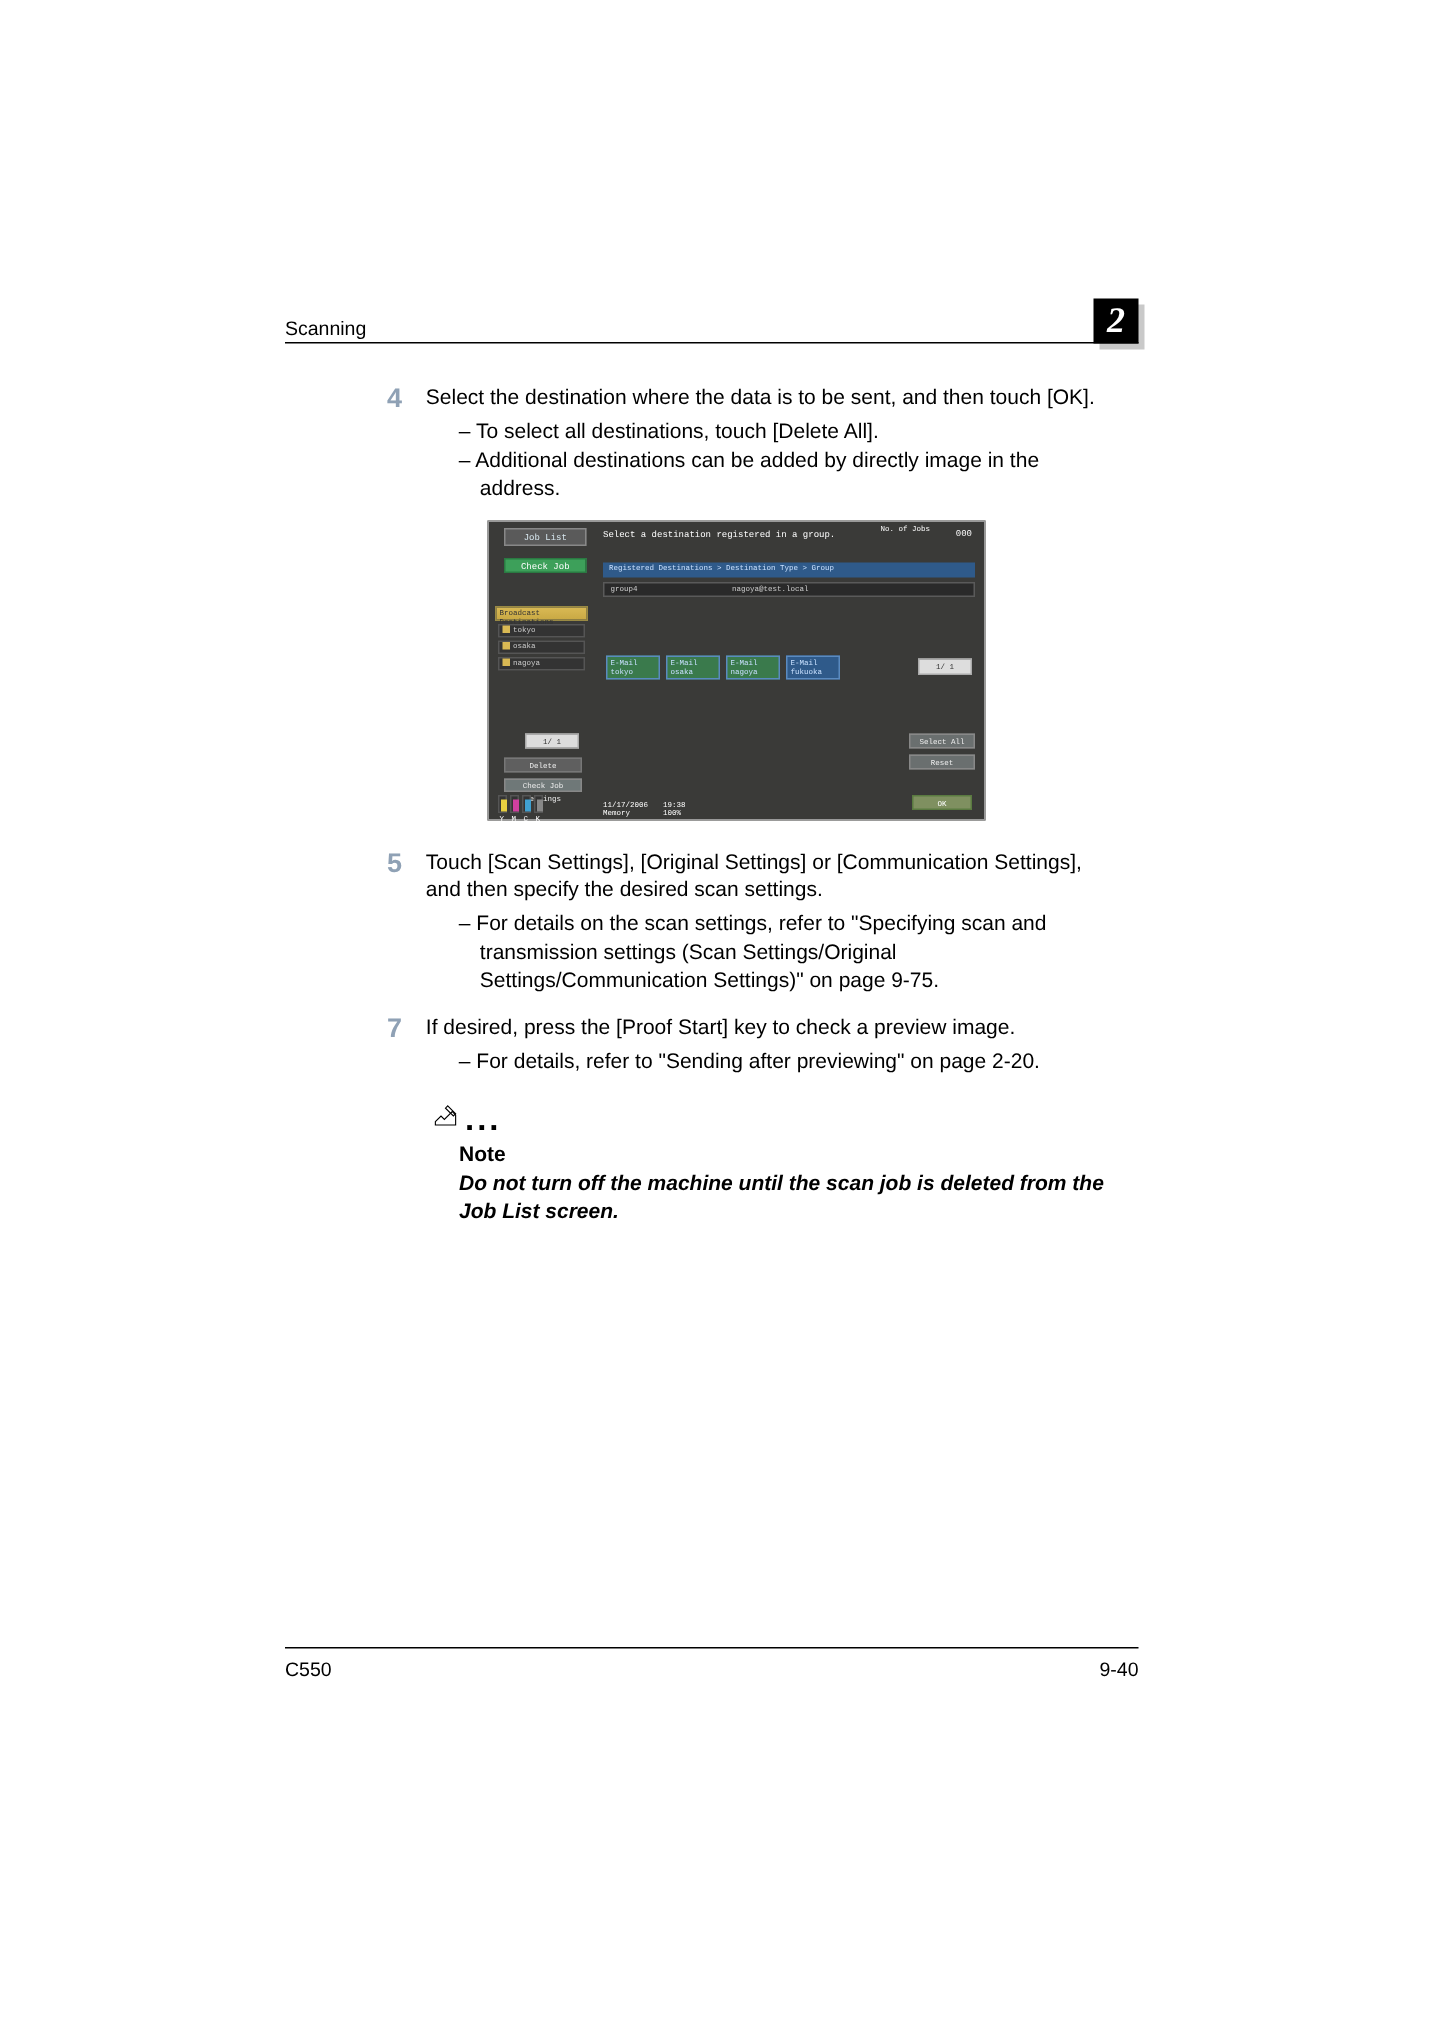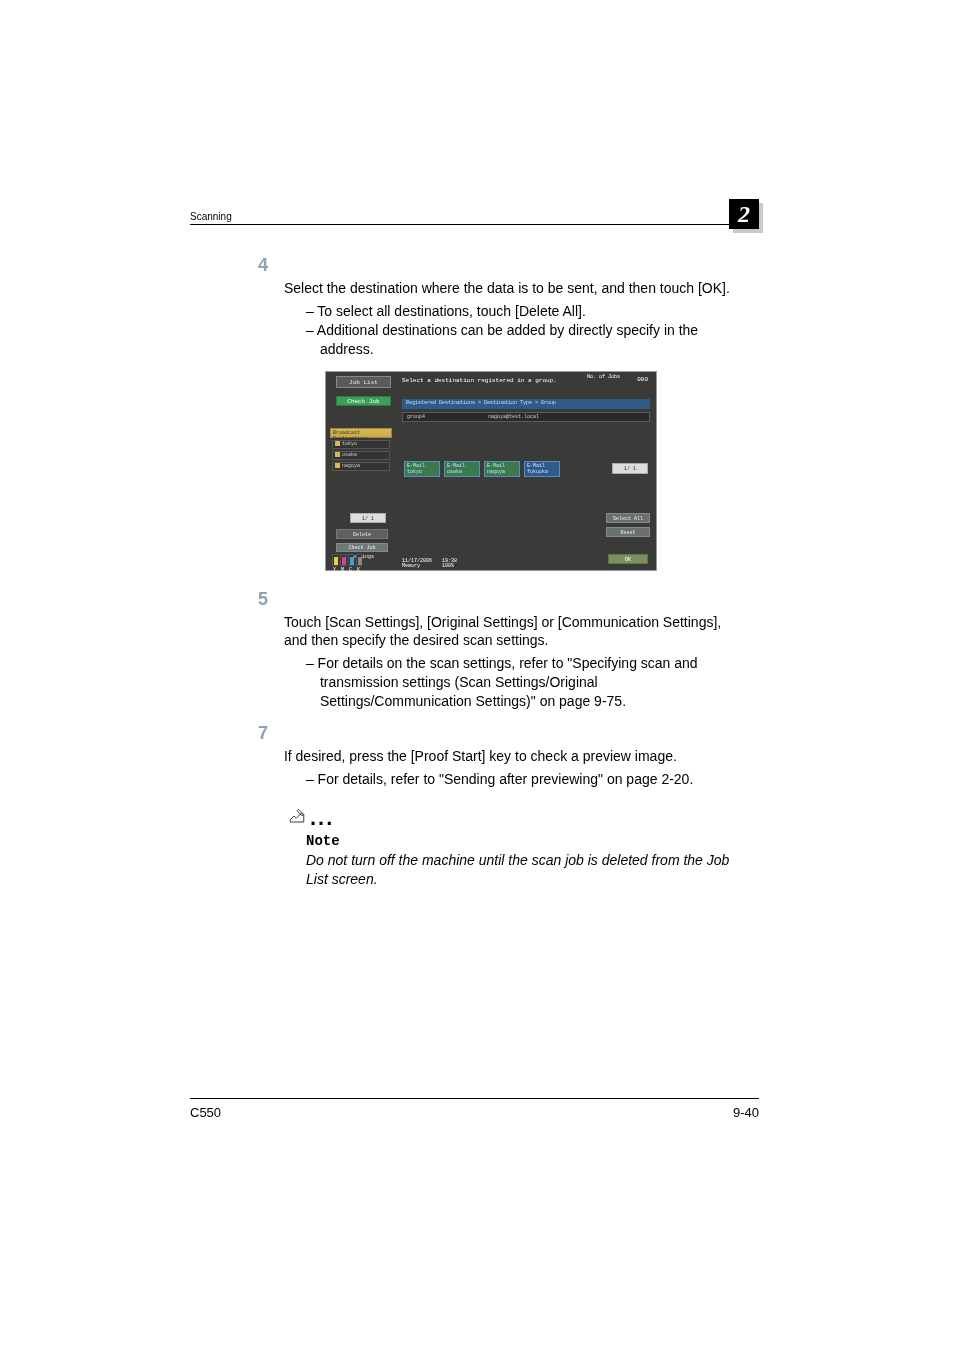--- a/index.html
+++ b/index.html
@@ -16,21 +16,21 @@
       position: absolute;
       top: 211px;
       left: 190px;
       right: 195px;
       border-bottom: 1px solid #000;
       display: flex;
       justify-content: space-between;
       align-items: flex-end;
       padding-bottom: 2px;
     }
-    .header-title { font-size: 10px; }
+    .header-title { font-size: 13px; }
     .chapter-badge {
       position: absolute;
       right: 195px;
       top: 199px;
       width: 30px; height: 30px;
       background: #000;
       color: #fff;
       font-weight: bold;
       font-style: italic;
       font-size: 24px;
@@ -57,21 +57,20 @@
       width: 90px;
       text-align: right;
       vertical-align: top;
       padding-right: 12px;
     }
     .step-body {
       display: inline-block;
       width: 460px;
       vertical-align: top;
       line-height: 1.35;
-      margin-top: 24px;
     }
     .sublist { margin-top: 4px; }
     .subitem { margin-left: 22px; text-indent: -14px; padding-left: 14px; }
     .subitem::before { content: "–  "; }
     .step-note { margin-top: 6px; }
 
     
     .screenshot {
       margin: 10px 0 18px 135px;
       width: 332px; height: 200px;
@@ -203,22 +202,22 @@
     .bar-k { background:#888; }
     .barbox { width:6px; height:12px; background:#333; display:inline-block; position:relative; border:1px solid #555;}
     .ss-date { position:absolute; bottom:6px; left:76px; font-size:5px; color:#fff; }
     .ss-mem  { position:absolute; bottom:1px; left:76px; font-size:5px; color:#fff; }
     .ss-time { position:absolute; bottom:6px; left:116px; font-size:5px; color:#fff; }
     .ss-pct  { position:absolute; bottom:1px; left:116px; font-size:5px; color:#fff; }
 
     .note-block { margin-top: 16px; margin-left: 98px; width: 460px; }
     .note-icon { display:inline-block; vertical-align:middle; margin-right:4px;}
     .note-dots { font-size: 22px; font-weight: bold; letter-spacing: 2px; vertical-align: middle;}
-    .note-head { font-weight: bold; margin: 2px 0 2px 18px; font-family: Liberation Mono, monospace; }
-    .note-text { font-style: italic; margin-left: 18px; line-height: 1.35; }
+    .note-head { font-weight: bold; margin: 2px 0 2px 18px; }
+    .note-text { font-style: italic; margin-left: 18px; line-height: 1.35; font-weight: bold; }
 
     .footer {
       position: absolute;
       left: 190px; right: 195px;
       bottom: 230px;
       border-top: 1px solid #000;
       display: flex; justify-content: space-between;
       padding-top: 6px;
       font-size: 13px;
     }
@@ -233,21 +232,21 @@
 <div class="chapter-badge">2</div>
 
 <div class="content">
 
   <div class="step">
     <span class="step-num">4</span>
     <span class="step-body">
       <span>Select the destination where the data is to be sent, and then touch [OK].</span>
       <div class="sublist">
         <div class="subitem">To select all destinations, touch [Delete All].</div>
-        <div class="subitem">Additional destinations can be added by directly specify in the address.</div>
+        <div class="subitem">Additional destinations can be added by directly image in the address.</div>
       </div>
     </span>
   </div>
 
   <div class="screenshot">
     <div class="ss-tab">Job List</div>
     <div class="ss-topmsg">Select a destination registered in a group.</div>
     <div class="ss-jobcount">No. of Jobs</div>
     <div class="ss-cnt">000</div>
     <div class="ss-check">Check Job</div>

